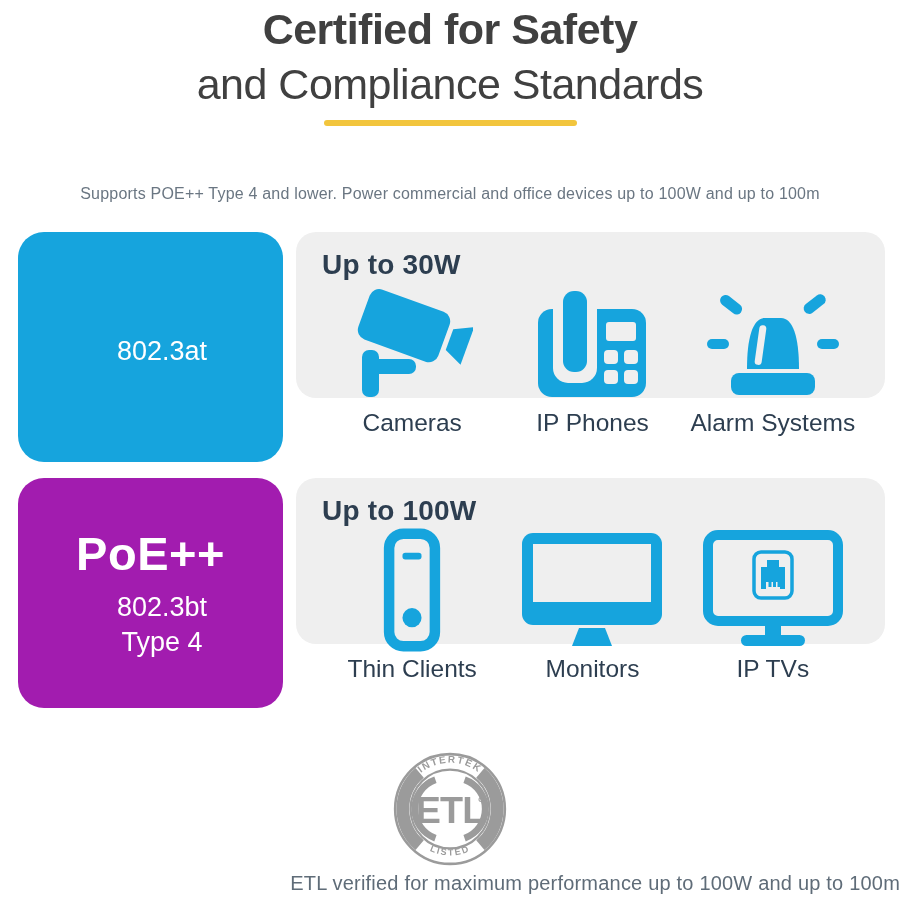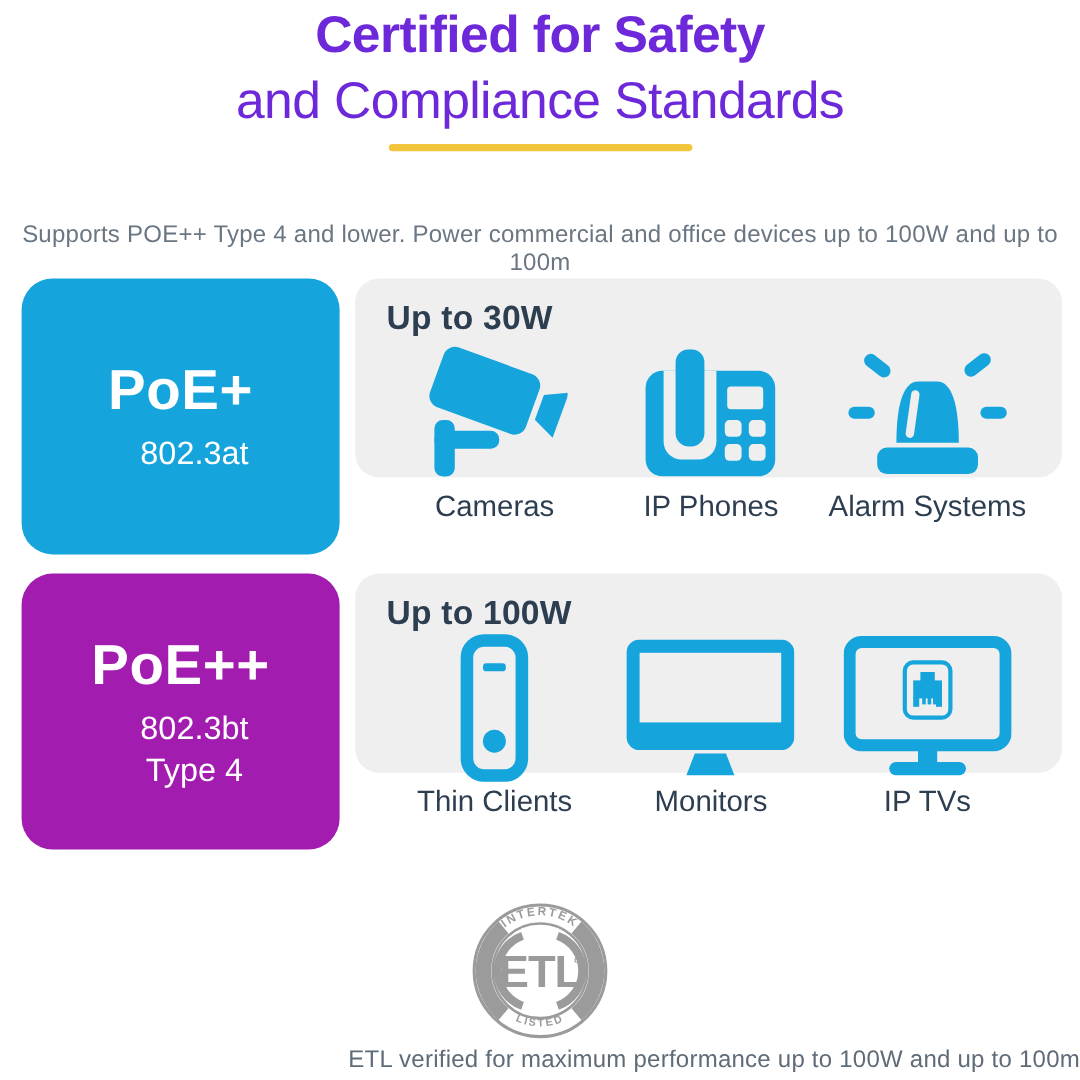--- a/index.html
+++ b/index.html
@@ -6,31 +6,31 @@
   html, body { background: #ffffff; }
   .stage {
     position: relative;
     width: 900px; height: 900px;
     background: #ffffff;
     font-family: "Liberation Sans", sans-serif;
     overflow: hidden;
     margin: 0 auto;
   }
   
-  .title-block { position: absolute; top: 2px; left: 0; width: 100%; text-align: center; color: #6d28d9; }
+  .title-block { position: absolute; top: 2px; left: 0; width: 100%; text-align: center; color: #404040; }
   .title-line1 { font-size: 43px; font-weight: 700; line-height: 1.28; letter-spacing: -0.5px; }
   .title-line2 { font-size: 43px; font-weight: 400; line-height: 1.28; letter-spacing: -0.5px; }
   .title-underline {
     position: absolute; top: 120px; left: 324px;
     width: 253px; height: 6px; border-radius: 3px;
     background: #f2c53d;
   }
   .subtitle {
     position: absolute; top: 185px; left: 0; width: 100%;
-    text-align: center; font-size: 20px; letter-spacing: 0.2px;
+    text-align: center; font-size: 16px; letter-spacing: 0.2px;
     color: #6a7682;
   }
   
   .row { position: absolute; left: 18px; width: 867px; height: 230px; display: flex; gap: 13px; }
   .row-1 { top: 232px; }
   .row-2 { top: 478px; }
   .badge {
     width: 265px; height: 230px; border-radius: 26px;
     display: flex; flex-direction: column; align-items: center; justify-content: center;
     color: #ffffff; text-align: center;
@@ -66,21 +66,20 @@
 
   <div class="title-block">
     <div class="title-line1">Certified for Safety</div>
     <div class="title-line2">and Compliance Standards</div>
   </div>
   <div class="title-underline"></div>
   <div class="subtitle">Supports POE++ Type 4 and lower. Power commercial and office devices up to 100W and up to 100m</div>
 
   <div class="row row-1">
     <div class="badge badge-blue">
-      <div class="badge-title">PoE+</div>
       <div class="badge-std">
         <div>802.3at</div>
       </div>
     </div>
     <div class="panel">
       <div class="panel-heading">Up to 30W</div>
       <div class="devices">
 
         <div class="device">
           <div class="device-icon-wrap">

